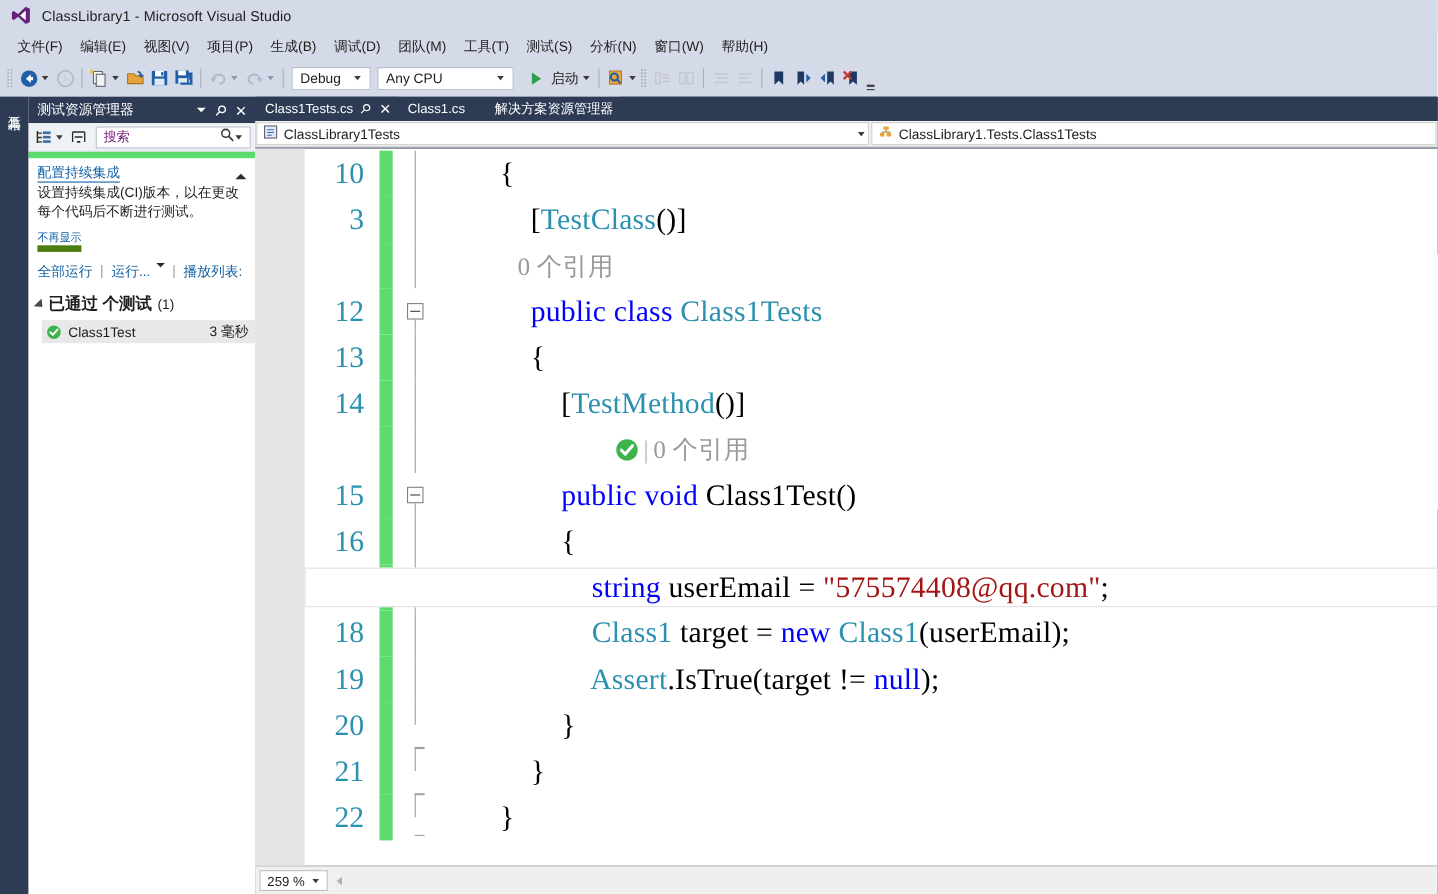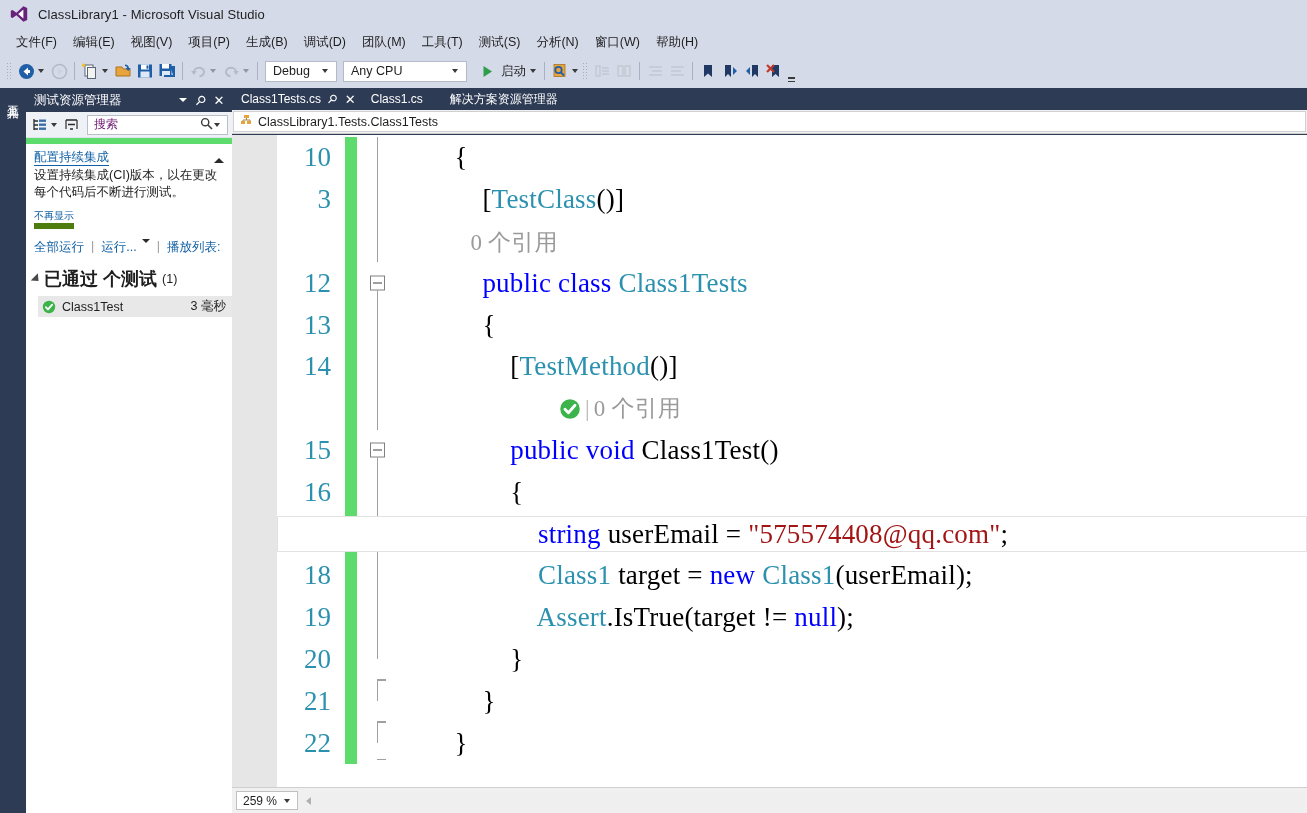--- a/index.html
+++ b/index.html
@@ -148,21 +148,21 @@
     border-right: 4px solid transparent; border-top: 4.5px solid #2b2b2b; margin-left: 5px;
     vertical-align: middle;
   }
 
   .tp-group { display: flex; align-items: center; padding: 5px 0 3px 6px; }
   .grp-tri {
     width: 0; height: 0; border-top: 5px solid transparent; border-bottom: 5px solid transparent;
     border-left: 6px solid #4a4a4a; margin-right: 6px; transform: rotate(45deg) translate(1px,-1px);
     cursor: default;
   }
-  .grp-label { font-size: 18px; color: #1e1e1e; font-weight: bold; }
+  .grp-label { font-size: 15px; color: #1e1e1e; font-weight: bold; }
   .grp-count { font-size: 12.5px; color: #1e1e1e; margin-left: 5px; }
 
   .tp-test-row {
     display: flex; align-items: center; background: #e8e8e8; margin: 2px 0 0 12px;
     padding: 3px 6px 3px 4px; height: 21px;
   }
   .pass-ico { width: 14px; height: 14px; flex: 0 0 auto; }
   .test-name { font-size: 12.5px; color: #1e1e1e; margin-left: 6px; flex: 1 1 auto; }
   .test-time { font-size: 12.5px; color: #1e1e1e; margin-left: 6px; white-space: nowrap; }
 
@@ -543,20 +543,30 @@
         <span>Class1.cs</span>
       </div>
       <span class="tab-gap"></span>
       <div class="doc-tab">
         <span>解决方案资源管理器</span>
       </div>
       <div class="tab-spacer"></div>
     </div>
 
     <div class="nav-bar">
+      <div class="nav-combo left">
+        <span>
+          <svg width="14" height="14" viewBox="0 0 14 14">
+            <rect x="1.5" y="1.5" width="11" height="11" fill="#dfe8f5" stroke="#5a6575" stroke-width="1"></rect>
+            <path d="M4 5 h6 M4 7.5 h6 M4 10 h4" stroke="#3a6ea5" stroke-width="1"></path>
+          </svg>
+        </span>
+        <span class="nc-label">ClassLibrary1Tests</span>
+        <span class="nav-caret"></span>
+      </div>
       <div class="nav-combo right">
         <span>
           <svg width="14" height="14" viewBox="0 0 14 14">
             <path d="M5 2 h5 v3 h-5 z" fill="#e8a33d"></path>
             <path d="M2 8 h4 v3 h-4 z" fill="#e8a33d"></path>
             <path d="M8 8 h4 v3 h-4 z" fill="#e8a33d"></path>
             <path d="M7.5 5 v2 M4 8 v-1 h7 v1" fill="none" stroke="#9a7a30" stroke-width=".9"></path>
           </svg>
         </span>
         <span class="nc-label">ClassLibrary1.Tests.Class1Tests</span>

